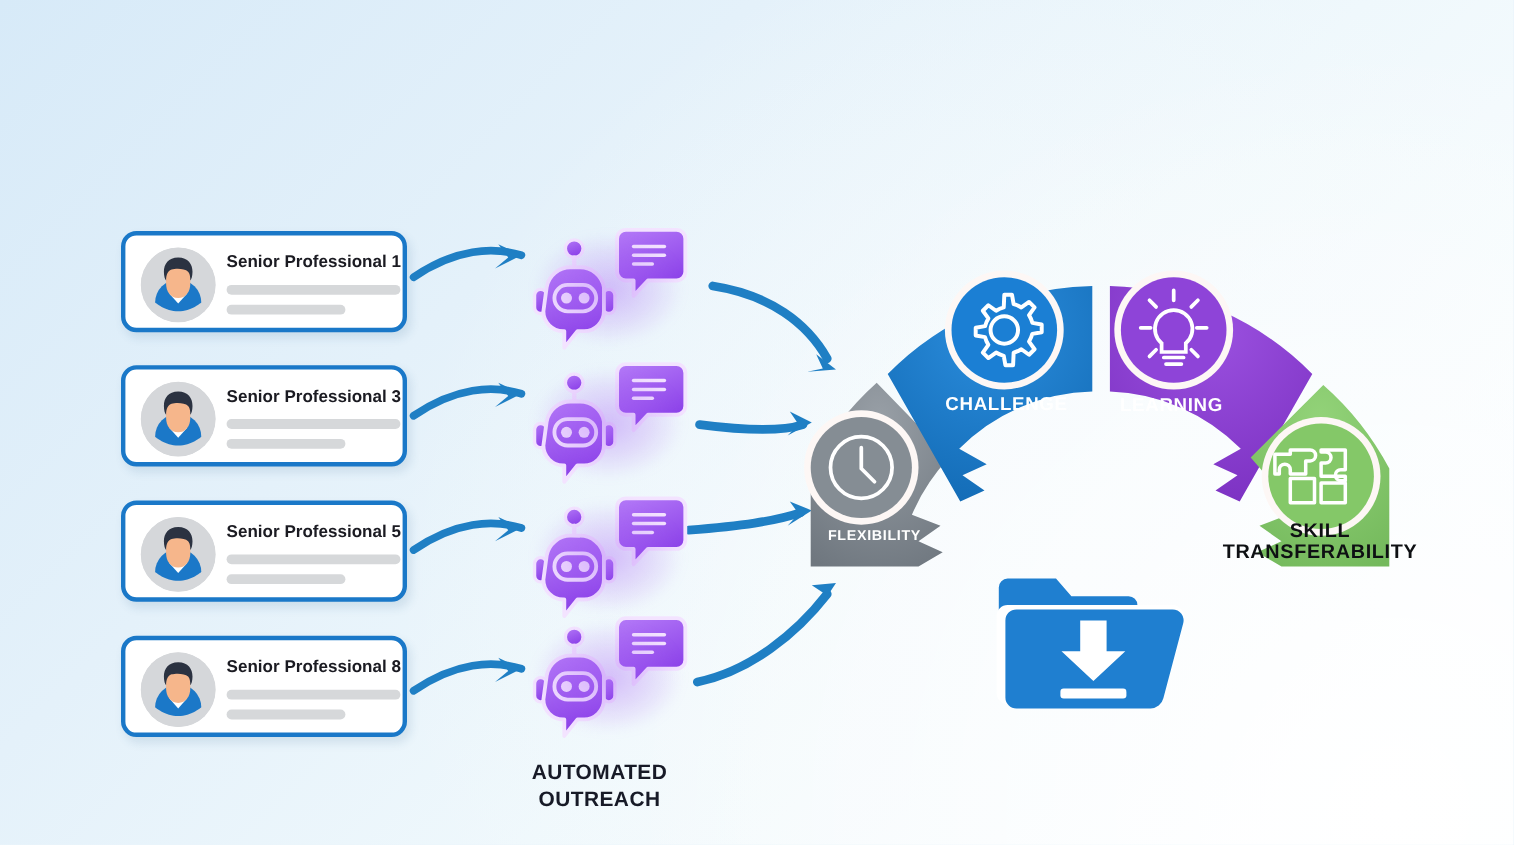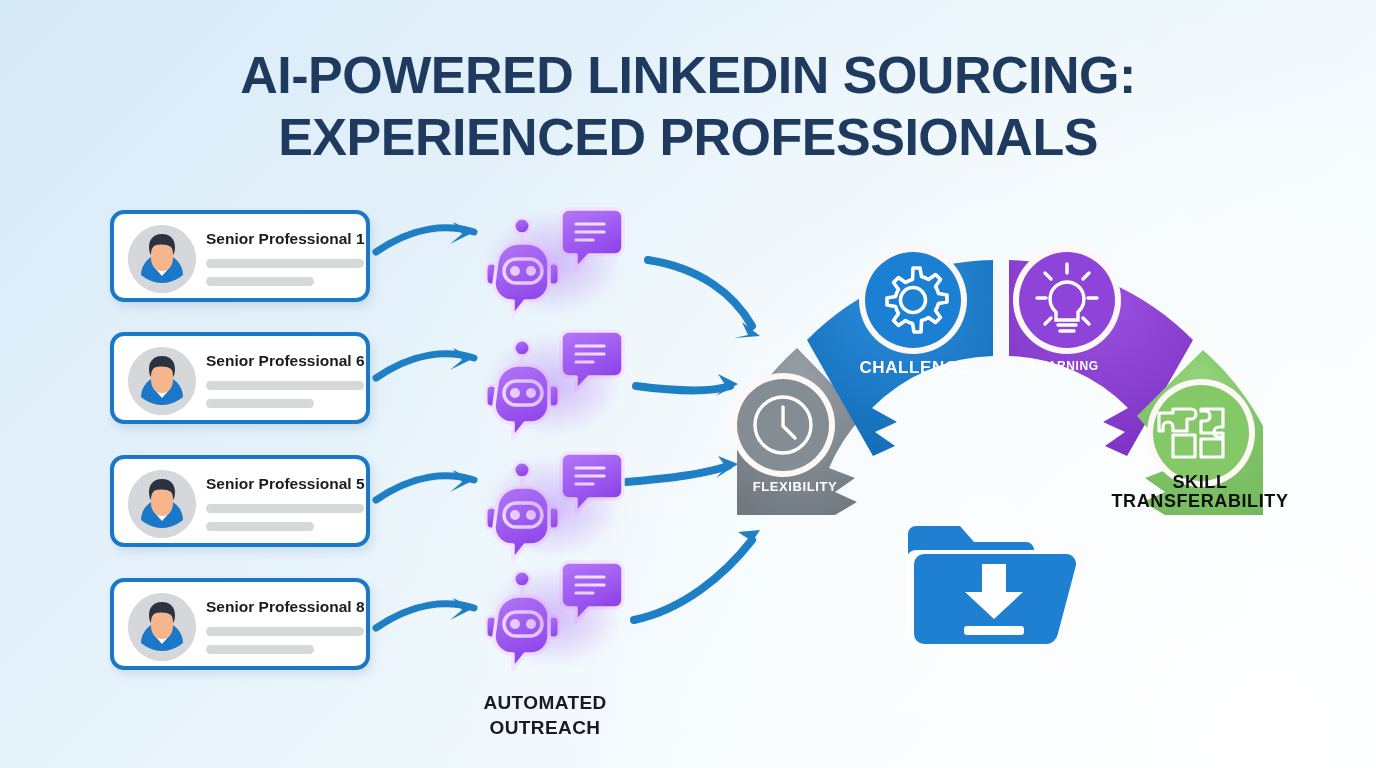--- a/index.html
+++ b/index.html
@@ -74,35 +74,31 @@
   #lbl-resume{left:800px;top:650px;width:380px;font-size:23px;line-height:29px;letter-spacing:.2px;}
 
   
   .segtext{
     position:absolute;text-align:center;font-weight:bold;
     letter-spacing:.6px;text-transform:uppercase;
     pointer-events:none;
   }
   #t-flex{left:720px;top:479px;width:150px;font-size:13px;color:#ffffff;}
   #t-chal{left:845px;top:358px;width:140px;font-size:17px;color:#ffffff;}
-  #t-learn{left:1000px;top:359px;width:130px;font-size:12px;color:#ffffff;}
+  #t-learn{left:1000px;top:359px;width:130px;font-size:17px;color:#ffffff;}
   #t-skill{left:1105px;top:473px;width:190px;font-size:18px;line-height:19px;color:#0e1013;}
 
   svg{display:block;}
   .abs{position:absolute;}
 </style>
 </head>
 <body>
 
 <div id="stage">
 
-  <div id="title">
-    <span>AI-Powered LinkedIn Sourcing:</span>
-    <span class="l2">Experienced Professionals</span>
-  </div>
 
   <div id="cards">
       <div class="card" style="top: 210px;">
         <div class="avatar">
 <svg width="68" height="68" viewBox="0 0 68 68">
   <circle cx="34" cy="34" r="34" fill="#d5d7da"></circle>
   <path d="M34 58 c-12 0 -21 -8 -21 -8 a21 21 0 0 1 42 0 s-9 8 -21 8z" fill="#1b78c8"></path>
   <path d="M26 42 l8 9 8 -9 -4 -3 h-8 z" fill="#ffffff"></path>
   <path d="M34 46 c-7 0 -11 -6 -11 -13 v-9 a11 11 0 0 1 22 0 v9 c0 7 -4 13 -11 13z" fill="#f6b68b"></path>
   <path d="M34 9 c-9 0 -13 6 -13 13 0 4 1 7 2 8 0 -6 2 -9 5 -10 4 -1 12 -1 15 2 2 2 2 6 2 8 1 -1 2 -4 2 -8 0 -7 -4 -13 -13 -13z" fill="#2b3241"></path>
@@ -115,21 +111,21 @@
       <div class="card" style="top: 332px;">
         <div class="avatar">
 <svg width="68" height="68" viewBox="0 0 68 68">
   <circle cx="34" cy="34" r="34" fill="#d5d7da"></circle>
   <path d="M34 58 c-12 0 -21 -8 -21 -8 a21 21 0 0 1 42 0 s-9 8 -21 8z" fill="#1b78c8"></path>
   <path d="M26 42 l8 9 8 -9 -4 -3 h-8 z" fill="#ffffff"></path>
   <path d="M34 46 c-7 0 -11 -6 -11 -13 v-9 a11 11 0 0 1 22 0 v9 c0 7 -4 13 -11 13z" fill="#f6b68b"></path>
   <path d="M34 9 c-9 0 -13 6 -13 13 0 4 1 7 2 8 0 -6 2 -9 5 -10 4 -1 12 -1 15 2 2 2 2 6 2 8 1 -1 2 -4 2 -8 0 -7 -4 -13 -13 -13z" fill="#2b3241"></path>
 </svg>
         </div>
-        <div class="cname">Senior Professional 6</div>
+        <div class="cname">Senior Professional 3</div>
         <div class="bar b1"></div>
         <div class="bar b2"></div>
       </div>
       <div class="card" style="top: 455px;">
         <div class="avatar">
 <svg width="68" height="68" viewBox="0 0 68 68">
   <circle cx="34" cy="34" r="34" fill="#d5d7da"></circle>
   <path d="M34 58 c-12 0 -21 -8 -21 -8 a21 21 0 0 1 42 0 s-9 8 -21 8z" fill="#1b78c8"></path>
   <path d="M26 42 l8 9 8 -9 -4 -3 h-8 z" fill="#ffffff"></path>
   <path d="M34 46 c-7 0 -11 -6 -11 -13 v-9 a11 11 0 0 1 22 0 v9 c0 7 -4 13 -11 13z" fill="#f6b68b"></path>

